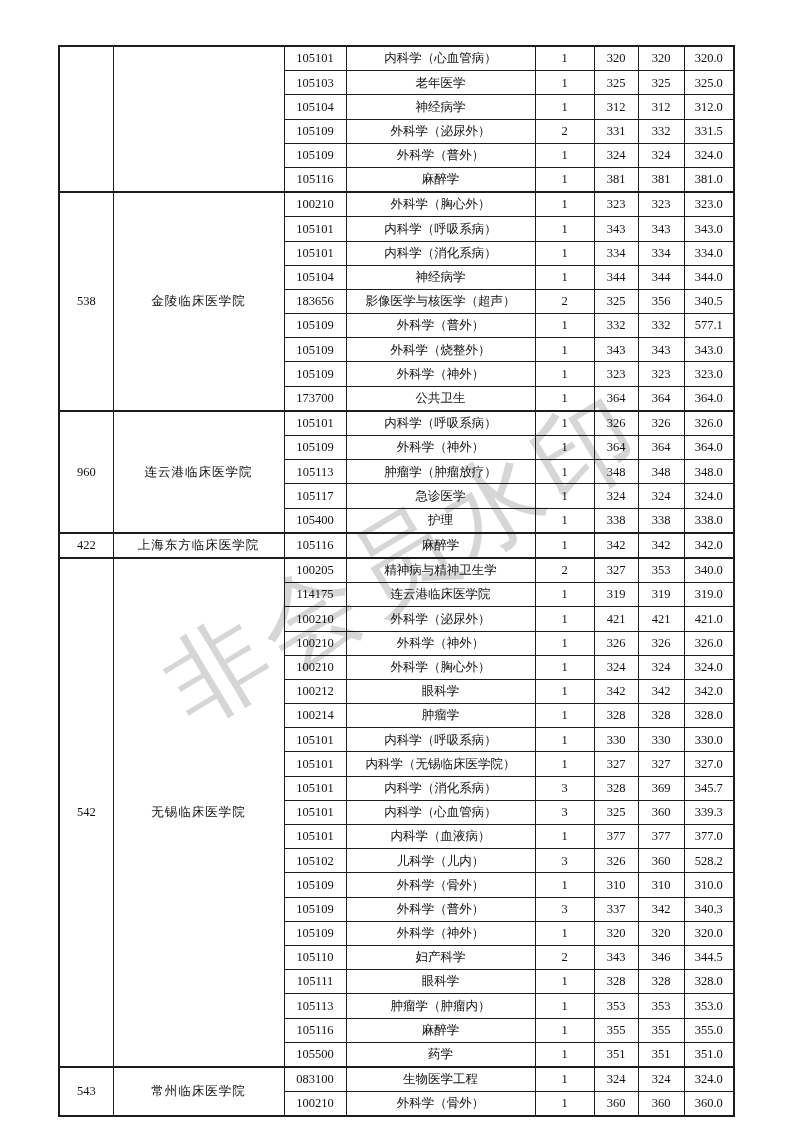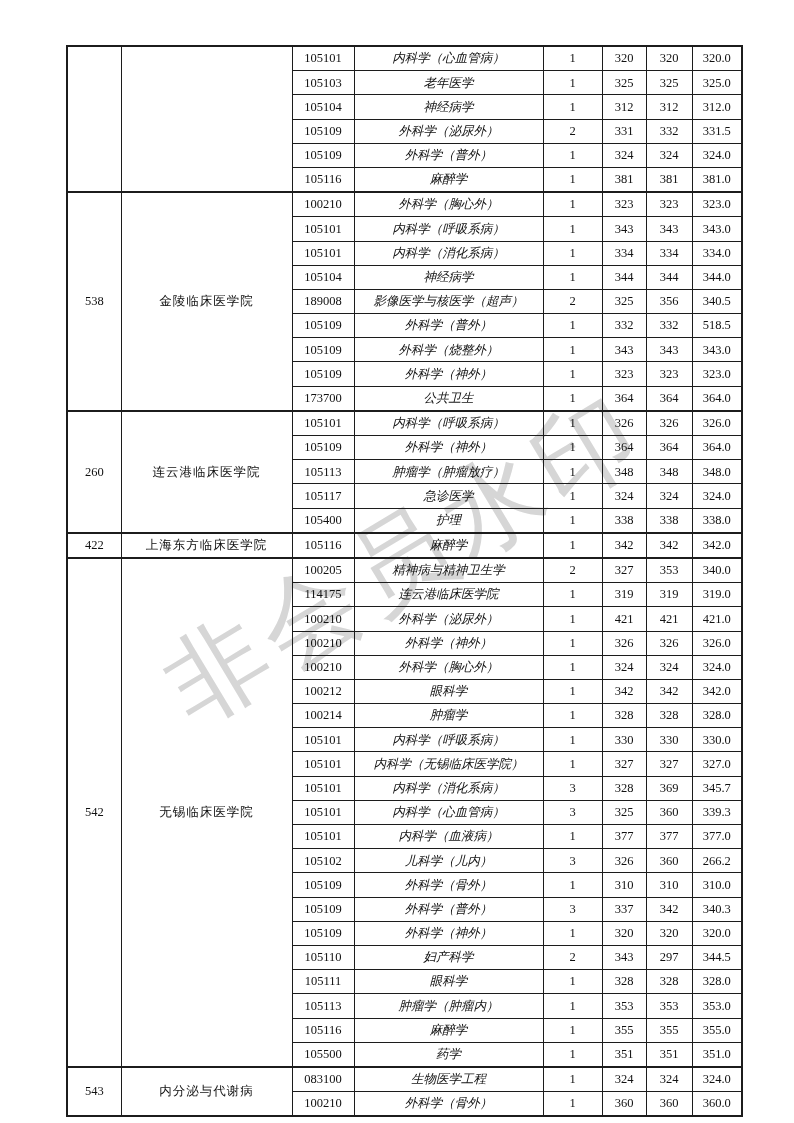--- a/index.html
+++ b/index.html
@@ -20,42 +20,42 @@
     transform-origin: center center;
     font-size: 100px;
     letter-spacing: 7px;
     color: #d6d6d6;
     white-space: nowrap;
     z-index: 0;
     user-select: none;
   }
   table.score-table {
     position: absolute;
-    left: 66px;
+    left: 58px;
     top: 45px;
     width: 675px;
     z-index: 1;
     border-collapse: collapse;
     table-layout: fixed;
     border: 2px solid #1c1c1c;
   }
   table.score-table td {
     border: 1px solid #1c1c1c;
     padding: 0;
     height: 23.2px;
     font-size: 12.5px;
     line-height: 1;
     text-align: center;
     vertical-align: middle;
     white-space: nowrap;
     overflow: hidden;
     background: transparent;
   }
   table.score-table tr.group-start td { border-top: 2px solid #1c1c1c; }
-  td.c-mname { text-align: left; padding-left: 4px; font-style: italic; }
+  td.c-mname { text-align: left; padding-left: 4px; }
   td.c-school { letter-spacing: 1px; margin-left: 32px; }
 </style>
 </head>
 <body>
 
 <div class="page">
   <div class="watermark">非会员水印</div>
   <table class="score-table">
     <colgroup>
       <col style="width:54px">
@@ -146,34 +146,34 @@
         </tr>
         <tr>
           <td class="c-mcode">105104</td>
           <td class="c-mname">神经病学</td>
           <td class="c-num">1</td>
           <td class="c-num">344</td>
           <td class="c-num">344</td>
           <td class="c-num">344.0</td>
         </tr>
         <tr>
-          <td class="c-mcode">189008</td>
+          <td class="c-mcode">183656</td>
           <td class="c-mname">影像医学与核医学（超声）</td>
           <td class="c-num">2</td>
           <td class="c-num">325</td>
           <td class="c-num">356</td>
           <td class="c-num">340.5</td>
         </tr>
         <tr>
           <td class="c-mcode">105109</td>
           <td class="c-mname">外科学（普外）</td>
           <td class="c-num">1</td>
           <td class="c-num">332</td>
           <td class="c-num">332</td>
-          <td class="c-num">518.5</td>
+          <td class="c-num">577.1</td>
         </tr>
         <tr>
           <td class="c-mcode">105109</td>
           <td class="c-mname">外科学（烧整外）</td>
           <td class="c-num">1</td>
           <td class="c-num">343</td>
           <td class="c-num">343</td>
           <td class="c-num">343.0</td>
         </tr>
         <tr>
@@ -186,21 +186,21 @@
         </tr>
         <tr>
           <td class="c-mcode">173700</td>
           <td class="c-mname">公共卫生</td>
           <td class="c-num">1</td>
           <td class="c-num">364</td>
           <td class="c-num">364</td>
           <td class="c-num">364.0</td>
         </tr>
         <tr class="group-start">
-          <td class="c-code" rowspan="5">260</td>
+          <td class="c-code" rowspan="5">960</td>
           <td class="c-school" rowspan="5">连云港临床医学院</td>
           <td class="c-mcode">105101</td>
           <td class="c-mname">内科学（呼吸系病）</td>
           <td class="c-num">1</td>
           <td class="c-num">326</td>
           <td class="c-num">326</td>
           <td class="c-num">326.0</td>
         </tr>
         <tr>
           <td class="c-mcode">105109</td>
@@ -341,21 +341,21 @@
           <td class="c-num">377</td>
           <td class="c-num">377</td>
           <td class="c-num">377.0</td>
         </tr>
         <tr>
           <td class="c-mcode">105102</td>
           <td class="c-mname">儿科学（儿内）</td>
           <td class="c-num">3</td>
           <td class="c-num">326</td>
           <td class="c-num">360</td>
-          <td class="c-num">266.2</td>
+          <td class="c-num">528.2</td>
         </tr>
         <tr>
           <td class="c-mcode">105109</td>
           <td class="c-mname">外科学（骨外）</td>
           <td class="c-num">1</td>
           <td class="c-num">310</td>
           <td class="c-num">310</td>
           <td class="c-num">310.0</td>
         </tr>
         <tr>
@@ -372,21 +372,21 @@
           <td class="c-num">1</td>
           <td class="c-num">320</td>
           <td class="c-num">320</td>
           <td class="c-num">320.0</td>
         </tr>
         <tr>
           <td class="c-mcode">105110</td>
           <td class="c-mname">妇产科学</td>
           <td class="c-num">2</td>
           <td class="c-num">343</td>
-          <td class="c-num">297</td>
+          <td class="c-num">346</td>
           <td class="c-num">344.5</td>
         </tr>
         <tr>
           <td class="c-mcode">105111</td>
           <td class="c-mname">眼科学</td>
           <td class="c-num">1</td>
           <td class="c-num">328</td>
           <td class="c-num">328</td>
           <td class="c-num">328.0</td>
         </tr>
@@ -409,21 +409,21 @@
         <tr>
           <td class="c-mcode">105500</td>
           <td class="c-mname">药学</td>
           <td class="c-num">1</td>
           <td class="c-num">351</td>
           <td class="c-num">351</td>
           <td class="c-num">351.0</td>
         </tr>
         <tr class="group-start">
           <td class="c-code" rowspan="2">543</td>
-          <td class="c-school" rowspan="2">内分泌与代谢病</td>
+          <td class="c-school" rowspan="2">常州临床医学院</td>
           <td class="c-mcode">083100</td>
           <td class="c-mname">生物医学工程</td>
           <td class="c-num">1</td>
           <td class="c-num">324</td>
           <td class="c-num">324</td>
           <td class="c-num">324.0</td>
         </tr>
         <tr>
           <td class="c-mcode">100210</td>
           <td class="c-mname">外科学（骨外）</td>

